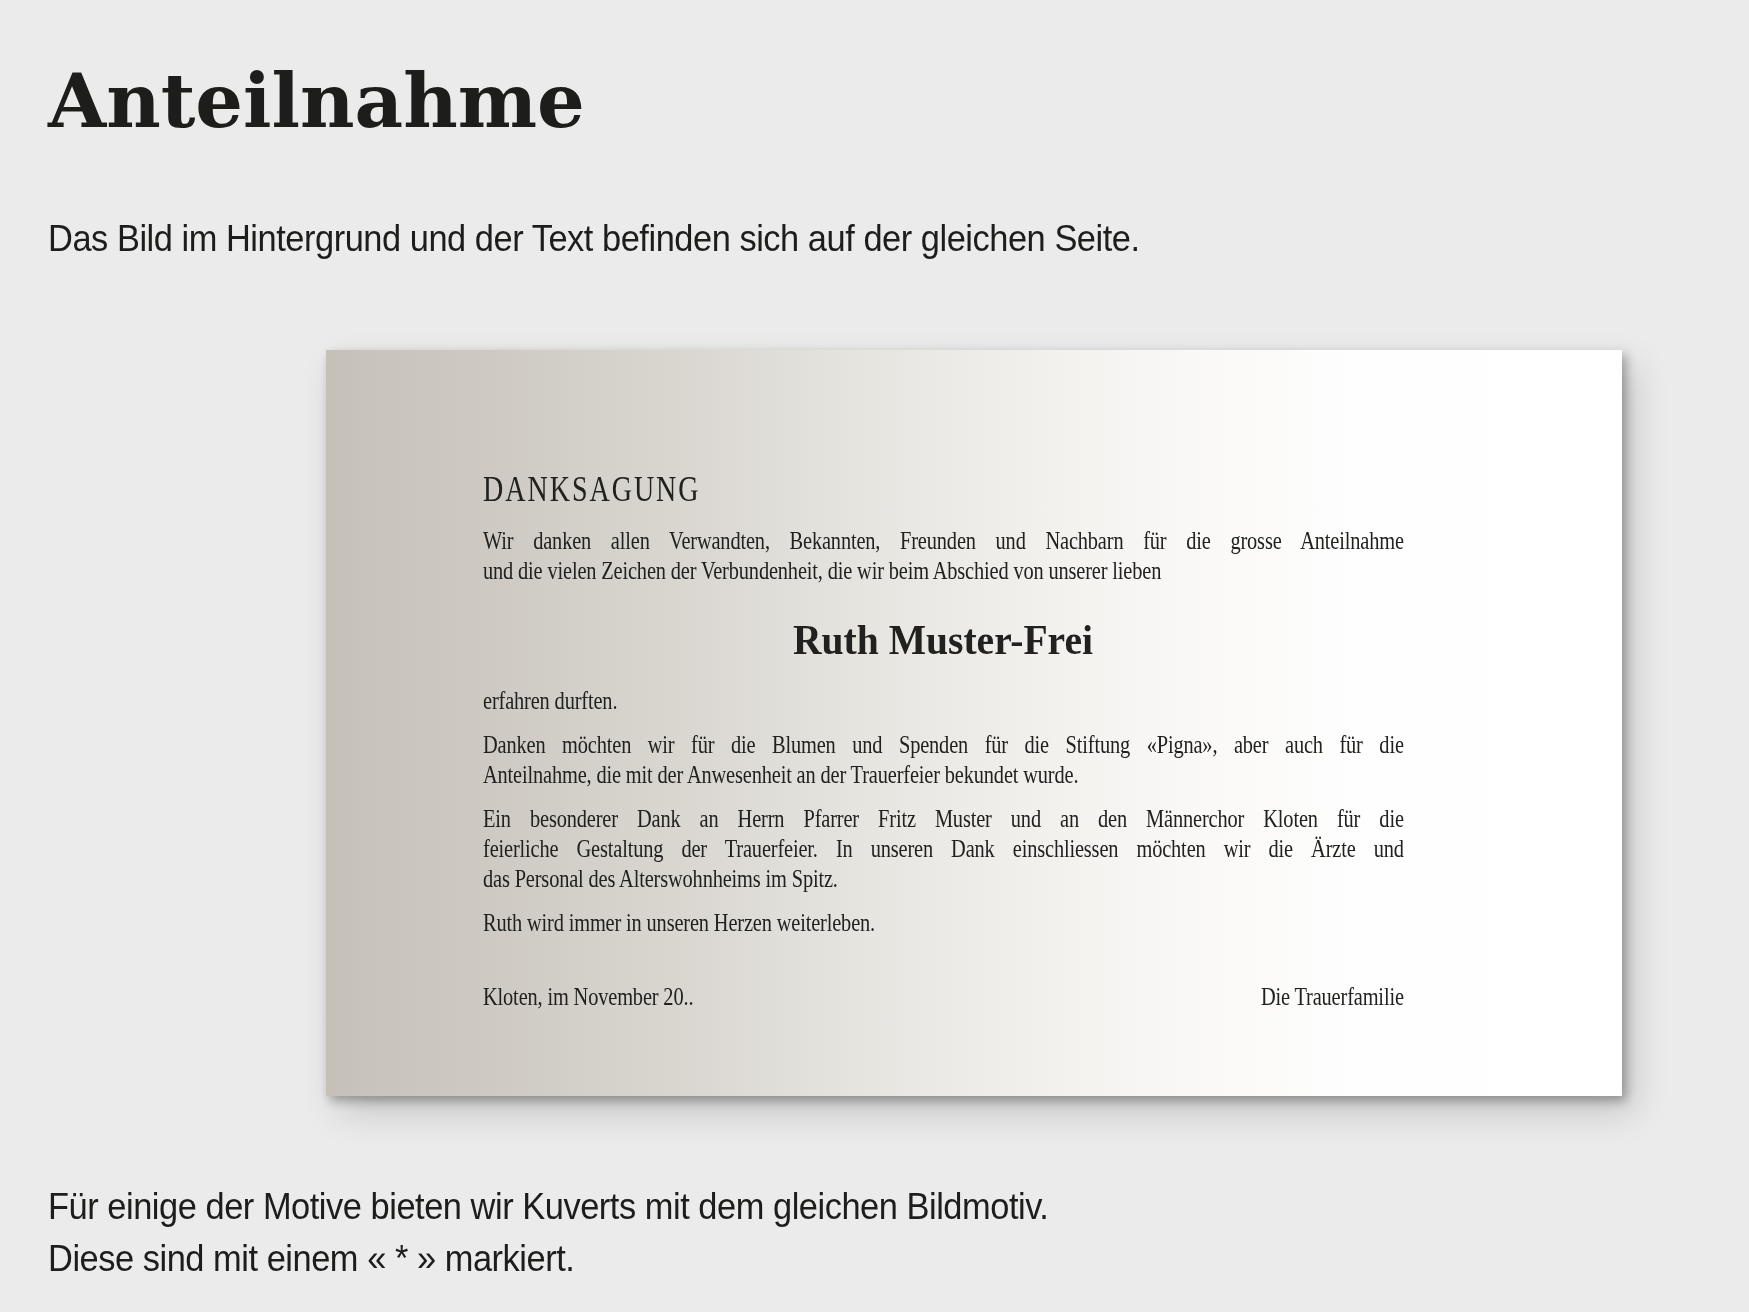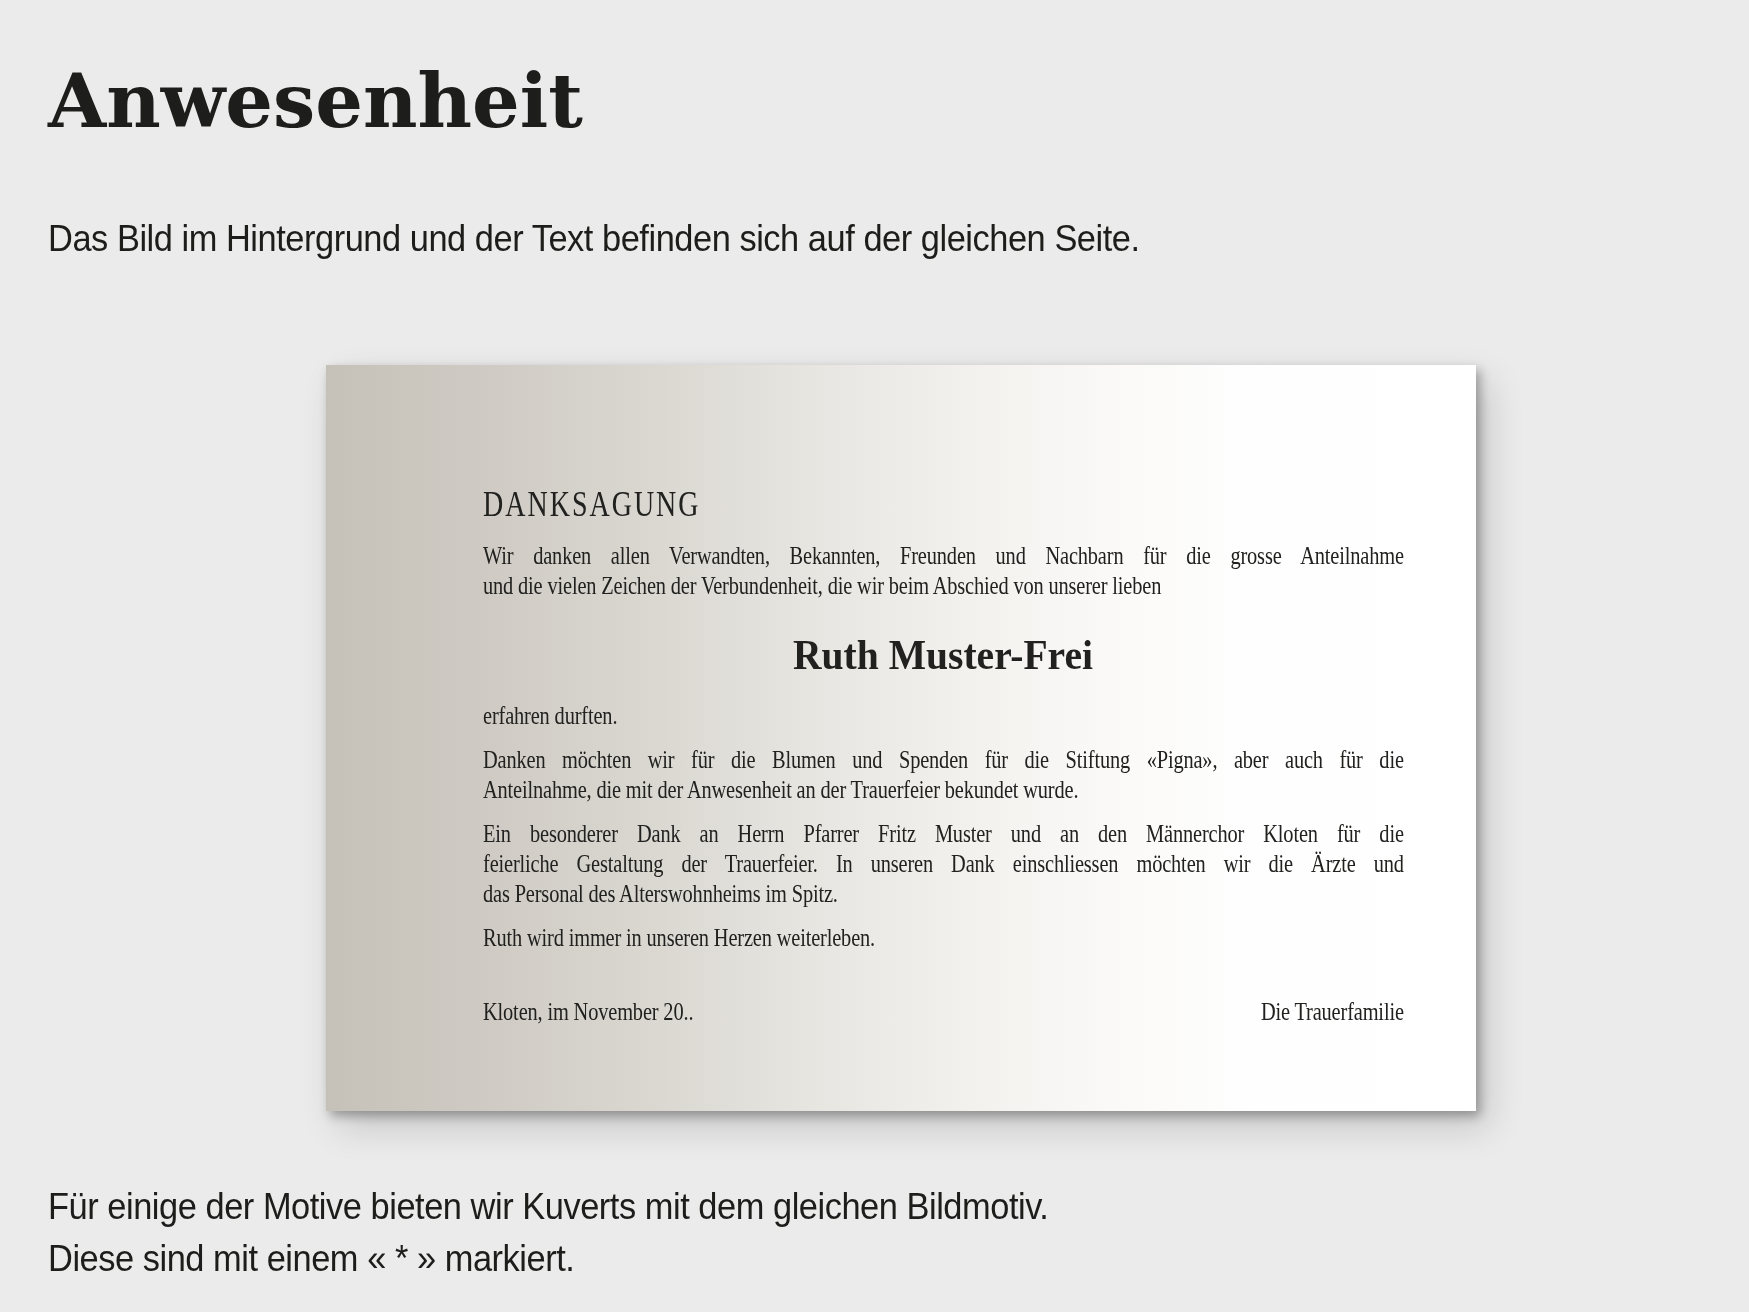--- a/index.html
+++ b/index.html
@@ -34,21 +34,21 @@
   }
   .footnote{
     position:absolute;left:48px;top:1181px;
     font-size:37px;line-height:52px;letter-spacing:-0.5px;
     white-space:nowrap;
     transform:scaleX(0.93);transform-origin:0 0;
   }
 
   
   .card{
-    position:absolute;left:326px;top:365px;width:1150px;height:746px;
+    position:absolute;left:326px;top:350px;width:1296px;height:746px;
     background:linear-gradient(to right,
       var(--card-gradient-left) 0%,
       #cfcbc4 14%,
       #dad7d1 28%,
       var(--card-gradient-mid) 42%,
       #f2f1ee 56%,
       #faf9f7 68%,
       #fefefe 80%,
       var(--card-gradient-right) 100%);
     box-shadow:4px 5px 10px rgba(0,0,0,0.30), 12px 16px 34px rgba(0,0,0,0.16);
@@ -80,21 +80,21 @@
   .card-footer{
     display:flex;justify-content:space-between;
     margin-top:44px;
   }
 </style>
 </head>
 <body>
 
 <div class="page">
 
-  <h1 class="title">Anwesenheit</h1>
+  <h1 class="title">Anteilnahme</h1>
 
   <div class="subtitle">Das Bild im Hintergrund und der Text befinden sich auf der gleichen Seite.</div>
 
   <div class="card">
     <div class="card-text">
 
       <div class="card-heading">DANKSAGUNG</div>
 
       <div class="para">
         <div class="line just">Wir danken allen Verwandten, Bekannten, Freunden und Nachbarn für die grosse Anteilnahme</div>

